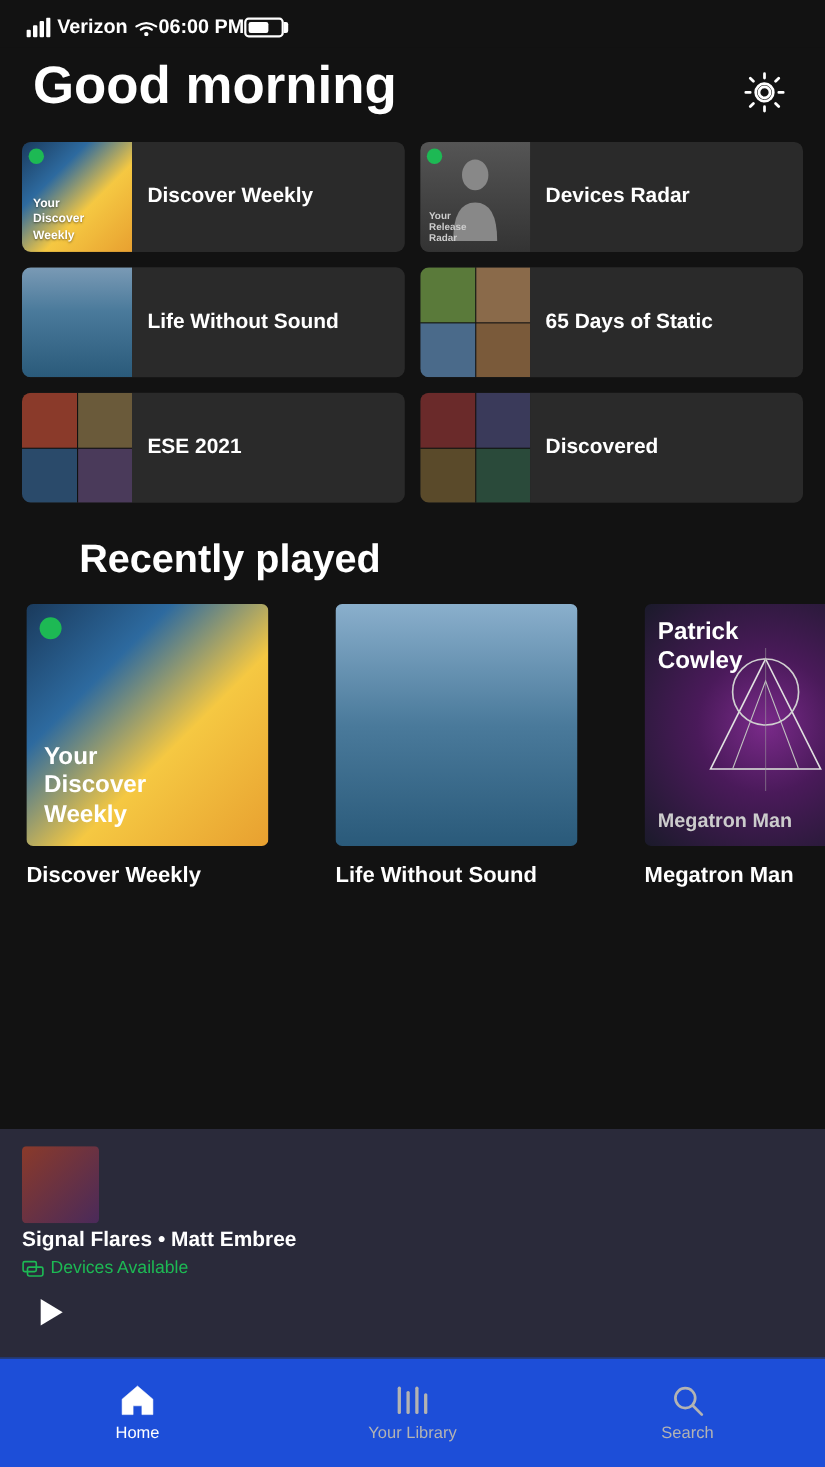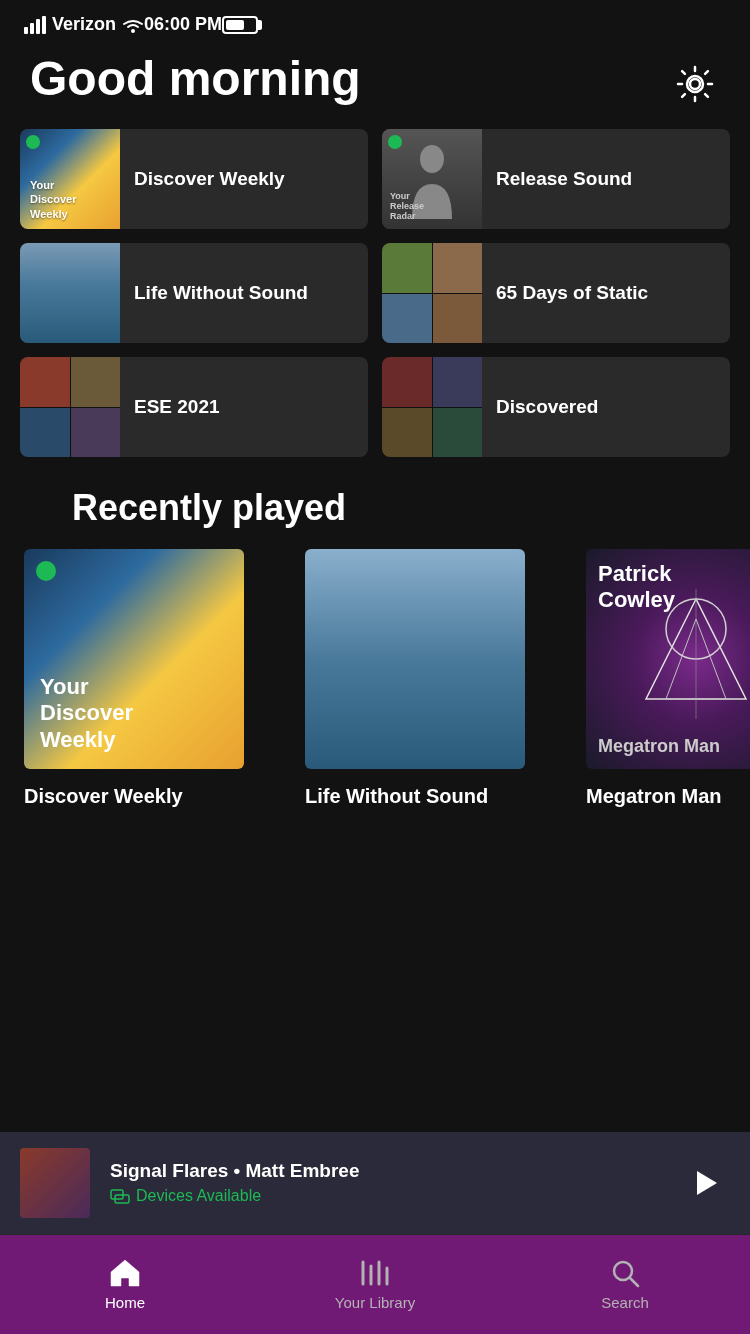--- a/index.html
+++ b/index.html
@@ -264,24 +264,24 @@
     }
 
     
     .now-playing {
       position: fixed;
       bottom: 100px;
       left: 0; right: 0;
       width: 750px;
       background: #2a2a3a;
       display: flex;
-      align-items: center;
       padding: 16px 20px;
-      gap: 20px;
+      gap: 5px;
       cursor: pointer;
+      flex-direction: column;
     }
     .now-playing-thumb {
       width: 70px; height: 70px;
       border-radius: 4px;
       overflow: hidden;
       flex-shrink: 0;
     }
     .np-thumb-img {
       width: 100%; height: 100%;
       background: linear-gradient(135deg, #8a3a2a, #4a2a5a);
@@ -306,21 +306,21 @@
       width: 50px; height: 50px;
       display: flex; align-items: center; justify-content: center;
       cursor: pointer;
     }
 
     
     .bottom-nav {
       position: fixed;
       bottom: 0; left: 0; right: 0;
       width: 750px;
-      background: #701a75;
+      background: #1d4ed8;
       border-top: 1px solid #282828;
       display: flex;
       height: 100px;
     }
     .nav-item {
       flex: 1;
       display: flex;
       flex-direction: column;
       align-items: center;
       justify-content: center;
@@ -404,21 +404,21 @@
           <div class="thumb-release-person">
             <svg width="60" height="80" viewBox="0 0 60 80">
               <ellipse cx="30" cy="20" rx="12" ry="14" fill="#888"></ellipse>
               <path d="M10 80 Q10 45 30 45 Q50 45 50 80Z" fill="#888"></path>
             </svg>
           </div>
           <div class="spotify-dot" style="position:absolute;top:6px;left:6px;width:14px;height:14px;background:#1DB954;border-radius:50;"></div>
           <div class="thumb-release-label">Your<br>Release<br>Radar</div>
         </div>
       </div>
-      <span class="quick-item-label">Release Sound</span>
+      <span class="quick-item-label">Devices Radar</span>
     </div>
 
     <div class="quick-item">
       <div class="quick-item-thumb">
         <div class="thumb-life"></div>
       </div>
       <span class="quick-item-label">Life Without Sound</span>
     </div>
 
     <div class="quick-item">

